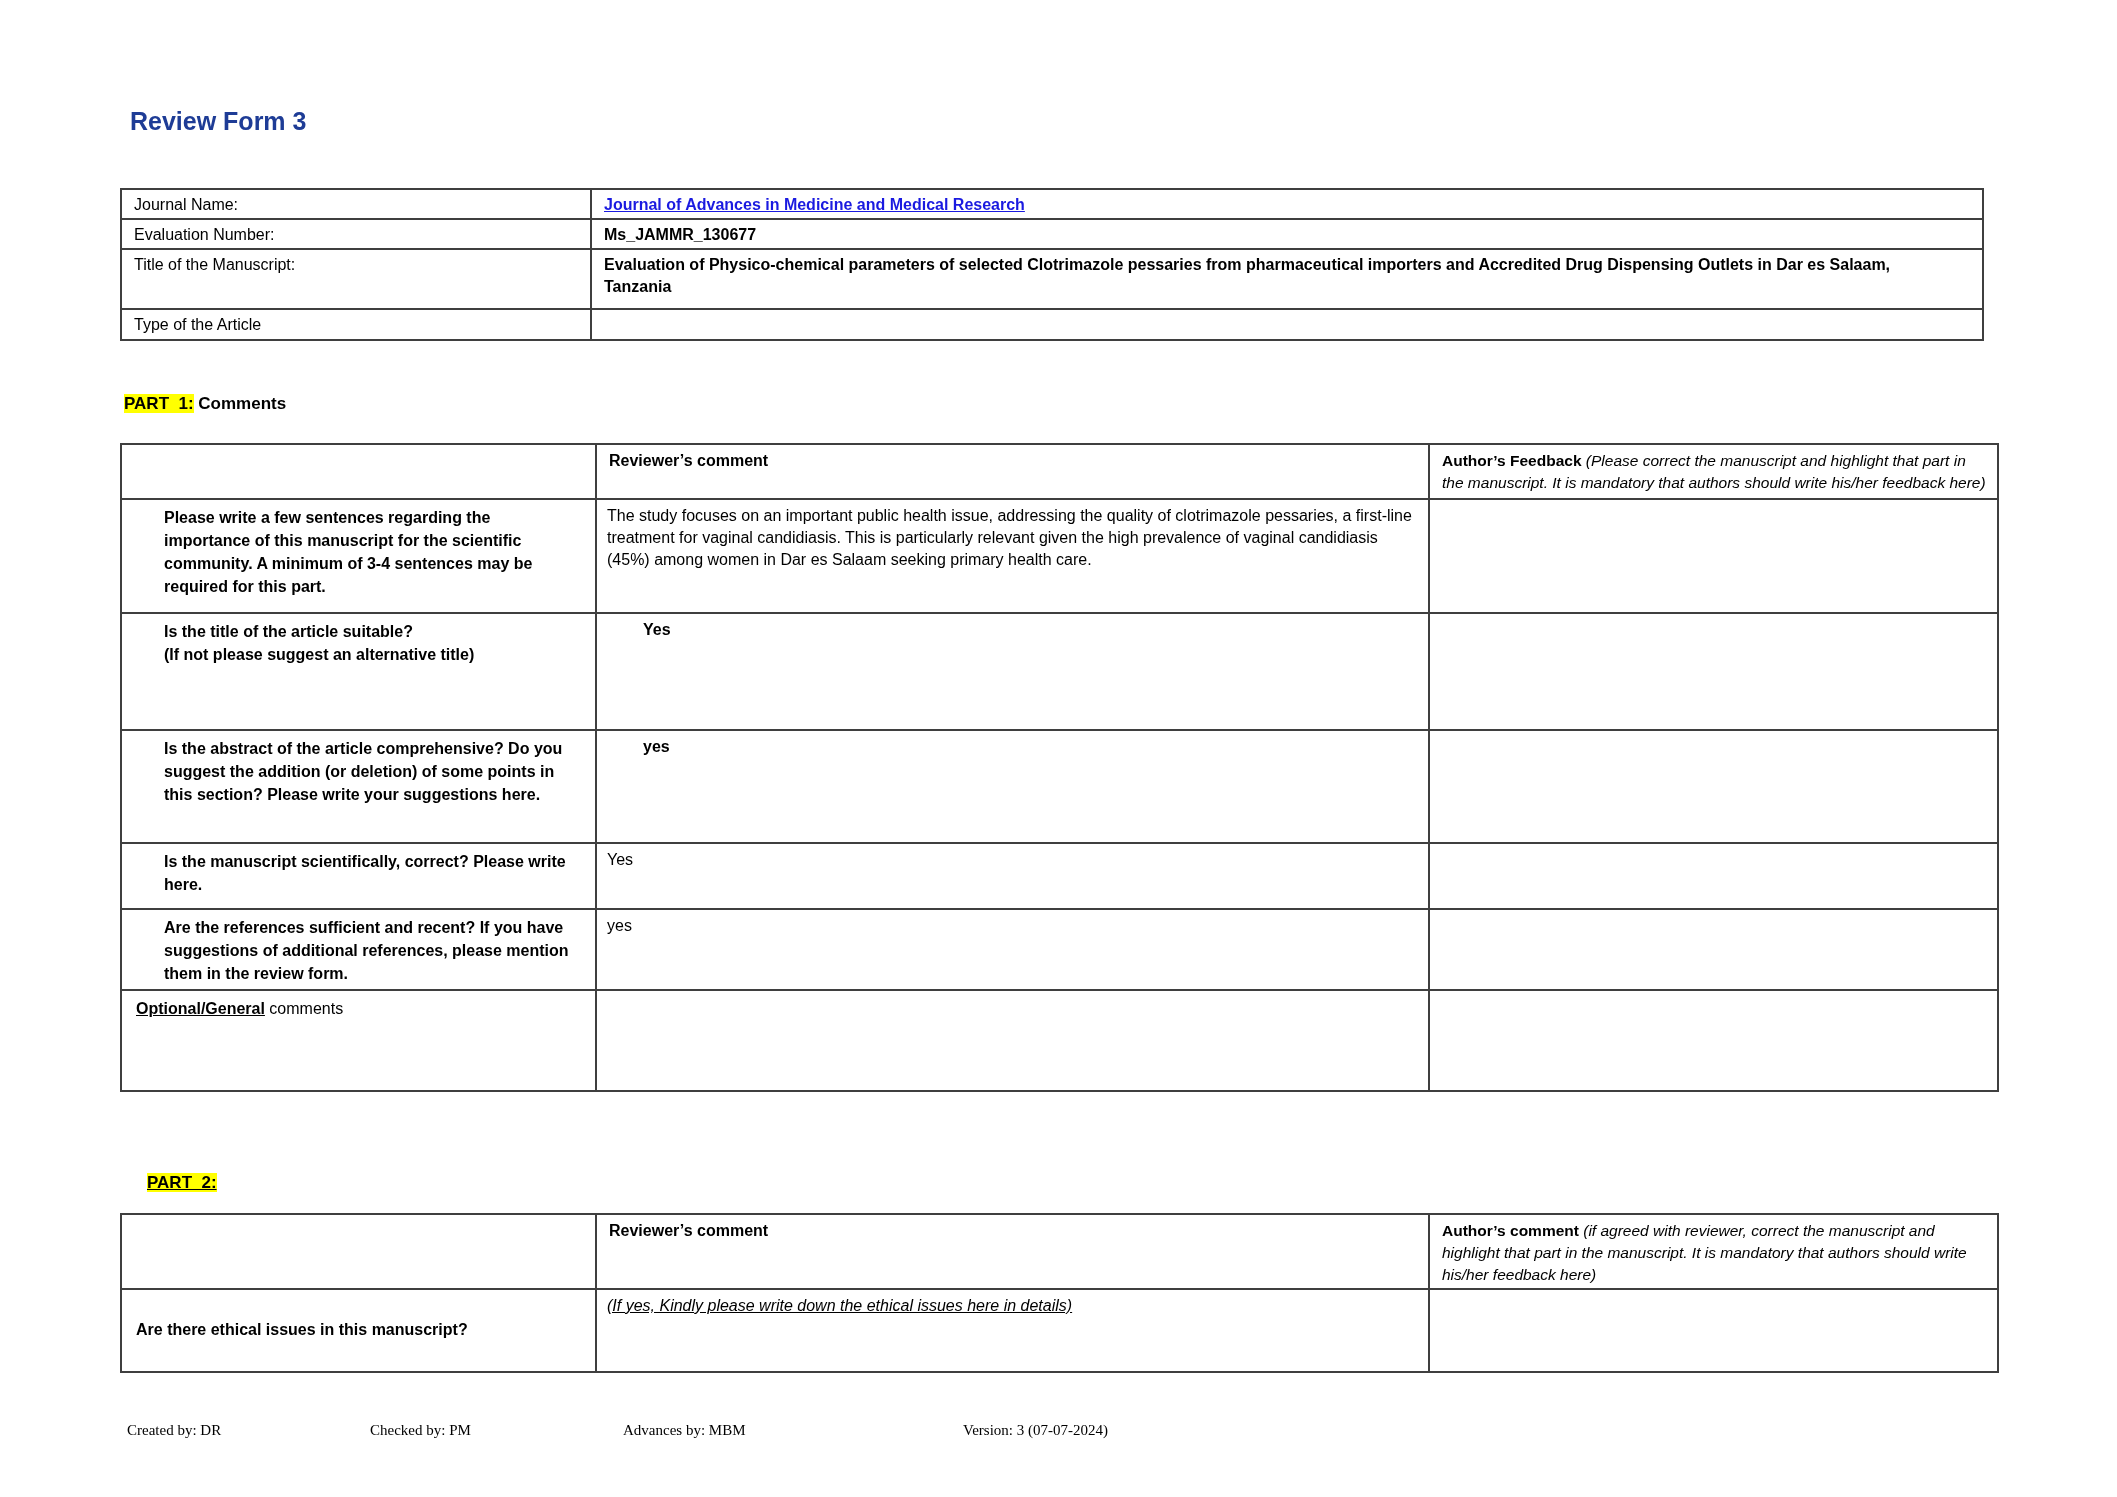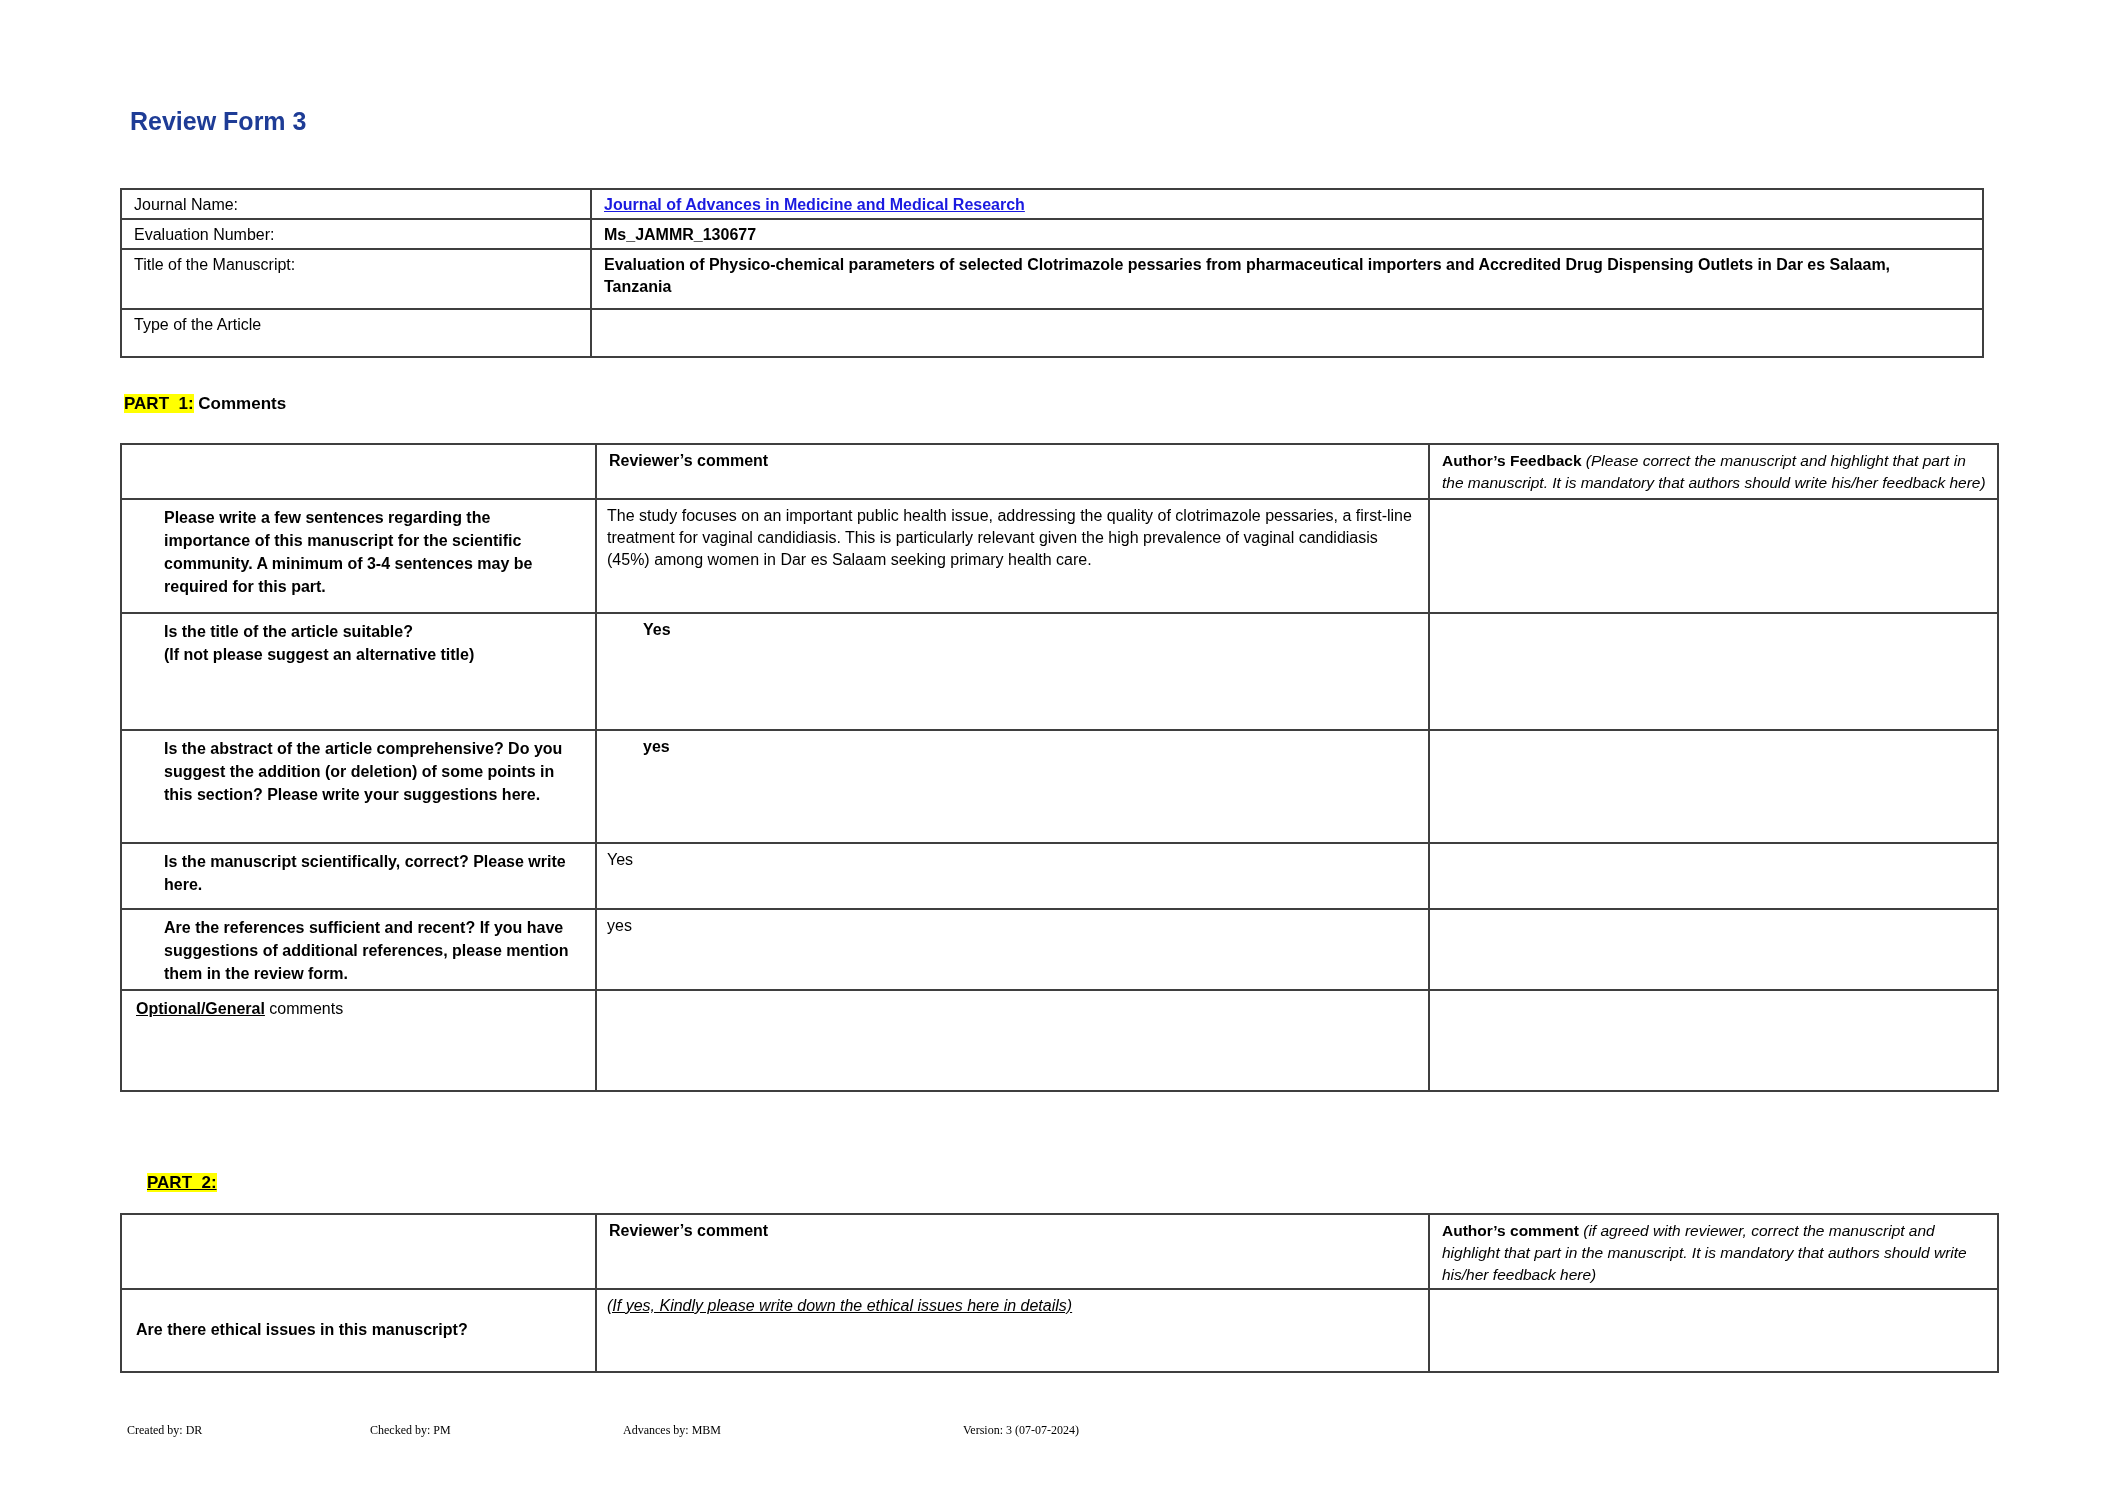--- a/index.html
+++ b/index.html
@@ -46,21 +46,21 @@
   .q.noindent{padding-left:14px;}
   .ans{padding:5px 12px 4px 10px;line-height:22px;}
   .ans.b{font-weight:bold;padding-left:46px;}
   .feedback-cell{padding:4px 8px;}
   .author-note{font-style:italic;font-weight:normal;}
   .fb-head{font-size:15.5px;line-height:18.5px;padding:3px 6px 2px 8px;}
   .fb-head2{font-size:15.5px;line-height:21px;padding:3px 6px 2px 8px;}
   .q2{font-weight:bold;padding:28px 20px 4px 14px;line-height:23px;}
   .placeholder{font-style:italic;text-decoration:underline;}
   
-  .footer span{position:absolute;top:1421px;font-family:"Liberation Serif","DejaVu Serif",serif;font-size:12px;line-height:18px;}
+  .footer span{position:absolute;top:1421px;font-family:"Liberation Serif","DejaVu Serif",serif;font-size:15px;line-height:18px;}
   .f-created{left:127px;} .f-checked{left:370px;} .f-approved{left:623px;} .f-version{left:963px;}
 </style>
 </head>
 <body>
 
 <div class="page">
 
   <div class="doc-title">Review Form 3</div>
 
   <table class="meta-table">
@@ -74,21 +74,21 @@
       <td class="val"><a class="journal-link">Journal of Advances in Medicine and Medical Research</a></td>
     </tr>
     <tr>
       <td>Evaluation Number:</td>
       <td class="val">Ms_JAMMR_130677</td>
     </tr>
     <tr style="height:60px;">
       <td>Title of the Manuscript:</td>
       <td class="val">Evaluation of Physico-chemical parameters of selected Clotrimazole pessaries from pharmaceutical importers and Accredited Drug Dispensing Outlets in Dar es Salaam, Tanzania</td>
     </tr>
-    <tr style="height:48px;">
+    <tr style="height:31px;">
       <td>Type of the Article</td>
       <td></td>
     </tr>
   </tbody>
     </table>
 
   <div class="part-heading" style="top:393px;">
     <span class="hl">PART  1:</span><span> Comments</span>
   </div>
 

